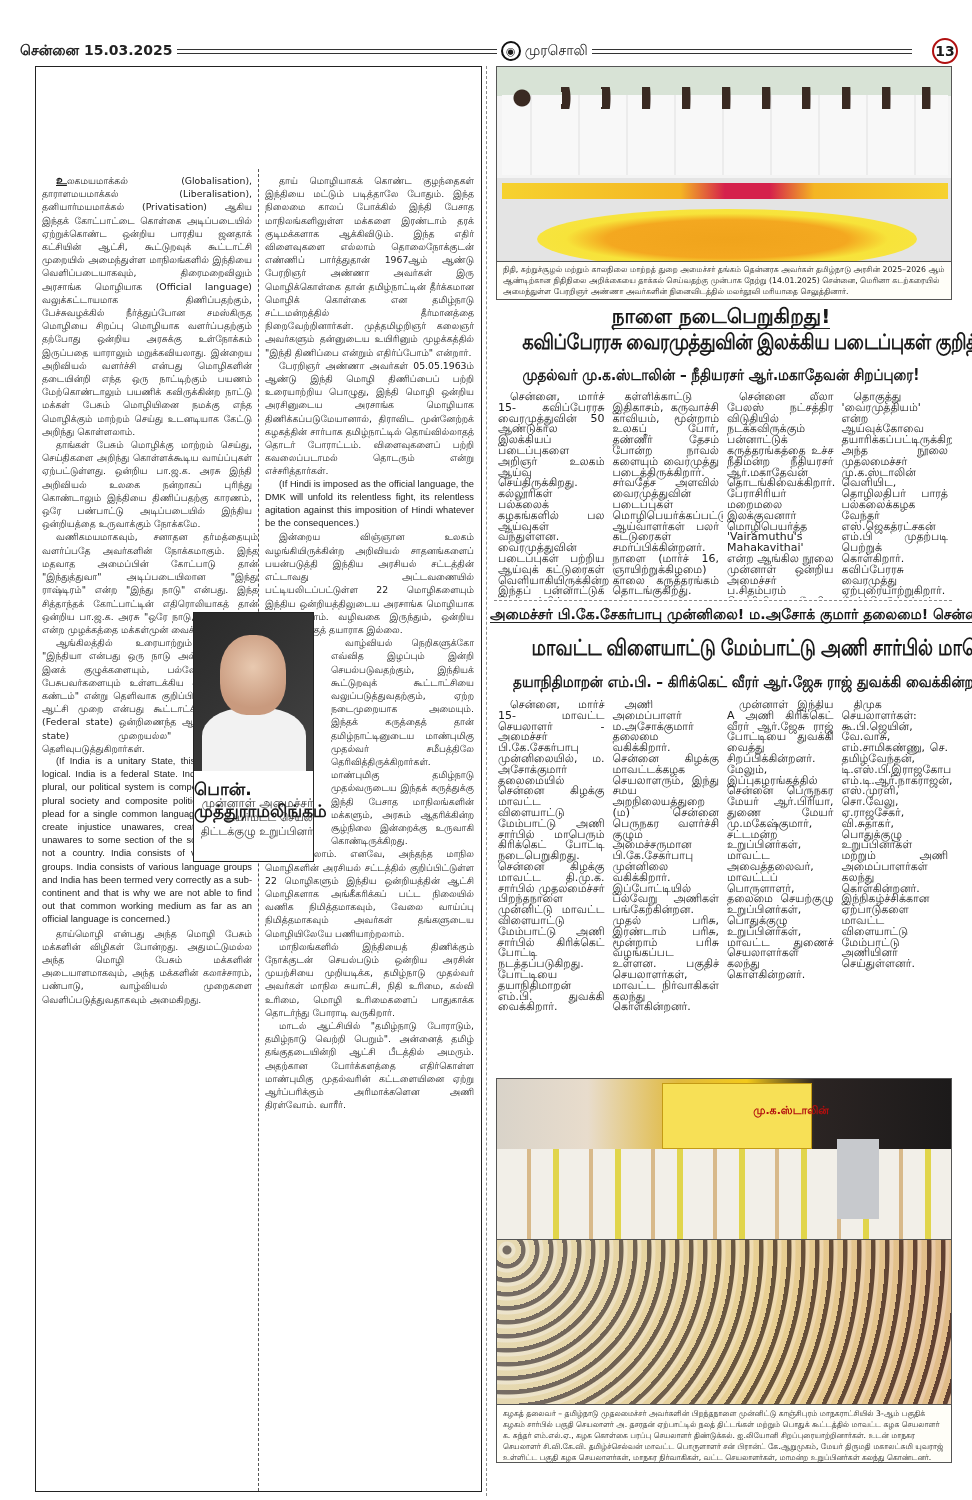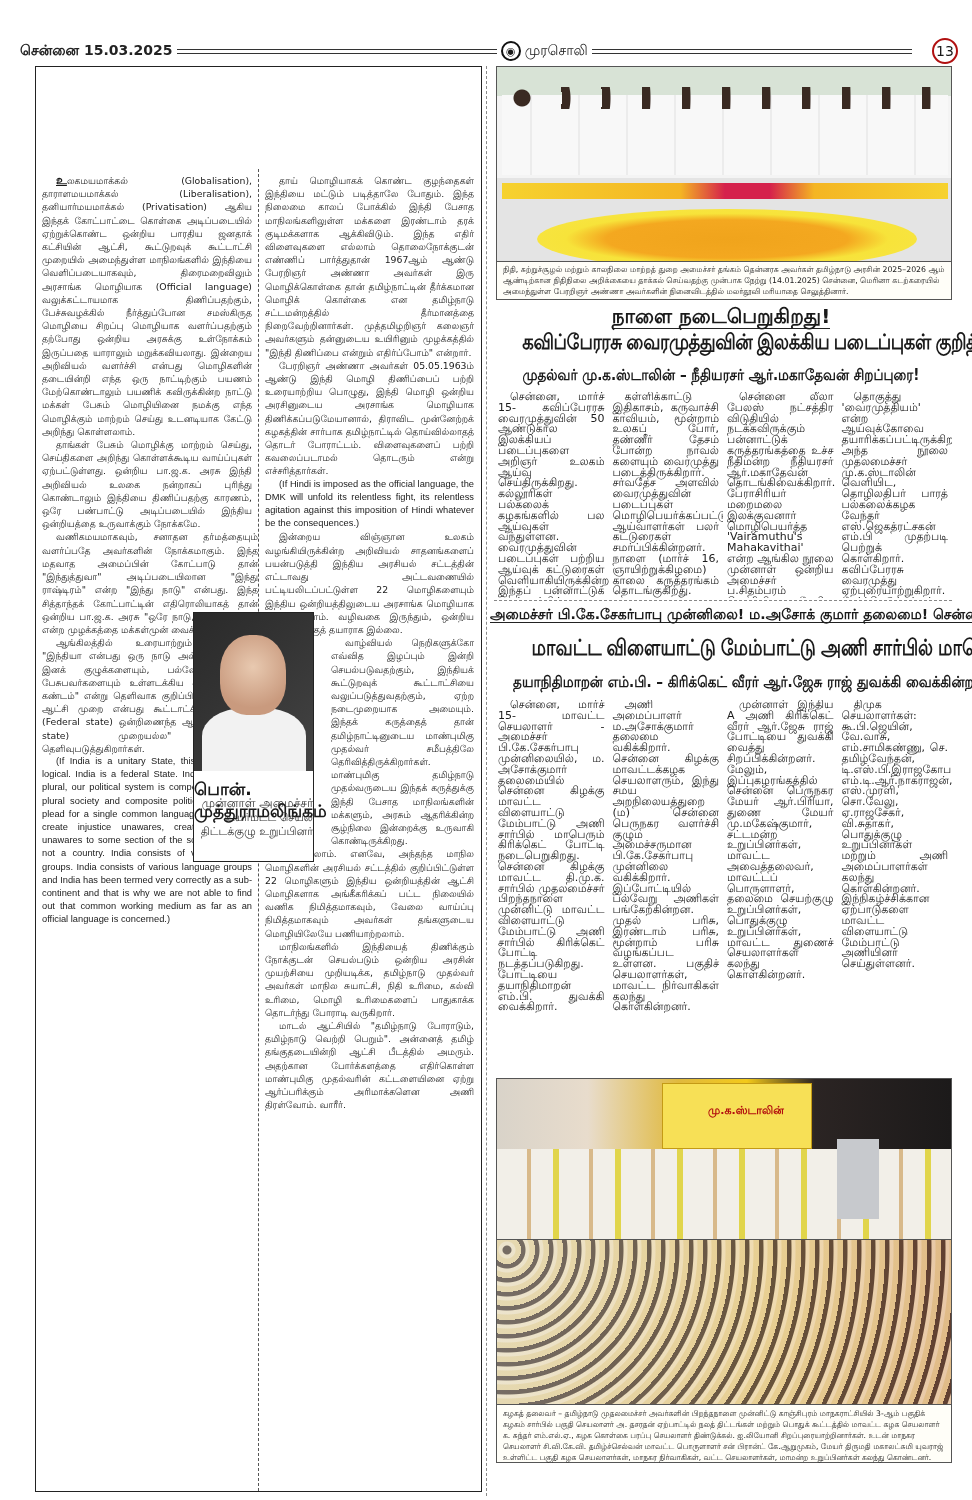--- a/index.html
+++ b/index.html
@@ -6,21 +6,21 @@
   body {
     width: 972px; height: 1500px; background: #ffffff; overflow: hidden;
     font-family: "DejaVu Sans", sans-serif; color: #1a1a1a; position: relative;
   }
   
   .masthead { position: absolute; top: 38px; left: 20px; width: 938px; height: 26px; display: flex; align-items: center; }
   .mh-date { font-size: 14px; font-weight: bold; color: #222; white-space: nowrap; padding-right: 4px; }
   .mh-rule { flex: 1; height: 5px; border-top: 1px solid #333; border-bottom: 1px solid #333; }
   .mh-center { display: flex; align-items: center; gap: 4px; padding: 0 4px; font-size: 14px; white-space: nowrap; }
   .mh-logo { width: 20px; height: 20px; border: 2px solid #111; border-radius: 50%; display: flex; align-items: center; justify-content: center; font-size: 11px; }
-  .mh-page { width: 26px; height: 26px; border: 2px solid #b01010; border-radius: 50%; display: flex; align-items: center; justify-content: center; font-weight: normal; font-size: 14px; margin-left: 20px; }
+  .mh-page { width: 26px; height: 26px; border: 2px solid #b01010; border-radius: 50%; display: flex; align-items: center; justify-content: center; font-weight: bold; font-size: 14px; margin-left: 20px; }
 
   
   .left-article { position: absolute; top: 66px; left: 35px; width: 447px; height: 1426px; border: 1px solid #222; }
   .headline-box { background: #1c1c1c; color: #fff; text-align: center; padding: 6px 4px 4px; height: 60px; }
   .headline-box .h1 { font-family: "Liberation Sans", sans-serif; font-weight: bold; font-size: 17px; letter-spacing: -0.5px; line-height: 24px; transform: scaleX(0.92); }
   .headline-box .h2 { font-family: "Liberation Sans", sans-serif; font-weight: bold; font-size: 20px; line-height: 26px; }
   .cols { position: absolute; top: 66px; left: 0; width: 445px; bottom: 0; display: flex; }
   .col { width: 222px; padding: 5px 6px; font-size: 9.3px; line-height: 13.2px; text-align: justify; overflow: hidden; margin-top: 36px; }
   .col + .col { border-left: 1px dashed #555; }
   .col p { text-indent: 14px; margin-bottom: 0; }
@@ -55,21 +55,21 @@
   .rcol p { text-indent: 12px; }
   .rc1 { top: 392px; height: 206px; }
   .section-sep { position: absolute; left: 494px; top: 600px; width: 458px; border-top: 1px dashed #888; }
   .k2 { top: 606px; font-size: 14px; white-space: nowrap; }
   .bh2 { top: 635px; font-size: 22px; transform: scaleX(0.82); }
   .sh2 { top: 673px; transform: scaleX(0.9); }
   .rc2 { top: 700px; height: 374px; }
 
   .photo2 { position: absolute; left: 496px; top: 1078px; width: 456px; height: 162px; border: 1px solid #555; overflow: hidden; background: linear-gradient(90deg, #d9d3c9 0%, #e8dccc 20%, #e0b93e 40%, #f3c91a 55%, #2b2423 70%, #1c1a1a 100%); }
   .p2-banner { position: absolute; left: 165px; top: 4px; width: 150px; height: 66px; background: #f7e056; border: 1px solid #c49a15; }
-  .p2-banner-t { position: absolute; left: 8px; top: 20px; width: 150px; text-align: center; color: #b20f0f; font-size: 11px; font-weight: bold; }
+  .p2-banner-t { position: absolute; left: 16px; top: 20px; width: 150px; text-align: right; color: #b20f0f; font-size: 11px; font-weight: bold; }
   .p2-seats { position: absolute; left: 0; top: 70px; width: 456px; height: 92px; background: repeating-linear-gradient(90deg, #f2efe8 0 30px, #d8b98a 30px 34px, #f2efe8 34px 56px, #e1d54b 56px 62px); }
   .p2-podium { position: absolute; left: 340px; top: 60px; width: 42px; height: 80px; background: #c7c9cd; }
   .photo3 { position: absolute; left: 496px; top: 1240px; width: 456px; height: 165px; border: 1px solid #555; border-top: none; overflow: hidden; background: repeating-radial-gradient(circle at 10px 10px, #3a2c26 0 4px, #efe2c4 5px 8px, #e5d19a 9px 14px); }
   .p3-tint { position: absolute; inset: 0; background: linear-gradient(90deg, rgba(230,230,220,0.35), rgba(240,200,120,0.25) 60%, rgba(210,120,80,0.25)); }
   .caption2 { position: absolute; left: 496px; top: 1405px; width: 456px; height: 58px; border: 1px solid #555; border-top: none; background: #fffef8; font-size: 7.6px; line-height: 11px; padding: 3px 6px; }
 </style>
 </head>
 <body>
 
 <header class="masthead">
@@ -84,20 +84,21 @@
 </header>
 
 <article class="left-article">
   <div class="cols">
     <div class="col">
       <p><span class="dropcap">உ</span><span>லகமயமாக்கல் (Globalisation), தாராளமயமாக்கல் (Liberalisation), தனியார்மயமாக்கல் (Privatisation) ஆகிய இந்தக் கோட்பாட்டை கொள்கை அடிப்படையில் ஏற்றுக்கொண்ட ஒன்றிய பாரதிய ஜனதாக் கட்சியின் ஆட்சி, கூட்டுறவுக் கூட்டாட்சி முறையில் அமைந்துள்ள மாநிலங்களில் இந்தியை வெளிப்படையாகவும், திரைமறைவிலும் அரசாங்க மொழியாக (Official language) வலுக்கட்டாயமாக திணிப்பதற்கும், பேச்சுவழக்கில் நீர்த்துப்போன சமஸ்கிருத மொழியை சிறப்பு மொழியாக வளர்ப்பதற்கும் தற்போது ஒன்றிய அரசுக்கு உள்நோக்கம் இருப்பதை யாராலும் மறுக்கவியலாது. இன்றைய அறிவியல் வளர்ச்சி என்பது மொழிகளின் தடையின்றி எந்த ஒரு நாட்டிற்கும் பயணம் மேற்கொண்டாலும் பயணிக் கவிருக்கின்ற நாட்டு மக்கள் பேசும் மொழியினை நமக்கு எந்த மொழிக்கும் மாற்றம் செய்து உடனடியாக கேட்டு அறிந்து கொள்ளலாம்.</span></p>
       <p>தாங்கள் பேசும் மொழிக்கு மாற்றம் செய்து, செய்திகளை அறிந்து கொள்ளக்கூடிய வாய்ப்புகள் ஏற்பட்டுள்ளது. ஒன்றிய பா.ஜ.க. அரசு இந்தி அறிவியல் உலகை நன்றாகப் புரிந்து கொண்டாலும் இந்தியை திணிப்பதற்கு காரணம், ஒரே பண்பாட்டு அடிப்படையில் இந்திய ஒன்றியத்தை உருவாக்கும் நோக்கமே.</p>
       <p style="margin-right:-6px;">வணிகமயமாகவும், சனாதன தர்மத்தையும் வளர்ப்பதே அவர்களின் நோக்கமாகும். இந்த மதவாத அமைப்பின் கோட்பாடு தான் "இந்துத்துவா" அடிப்படையிலான "இந்து ராஷ்டிரம்" என்ற "இந்து நாடு" என்பது. இந்த சித்தாந்தக் கோட்பாட்டின் எதிரொலியாகத் தான் ஒன்றிய பா.ஜ.க. அரசு "ஒரே நாடு, ஒரே தேர்தல்" என்ற முழக்கத்தை மக்கள்முன் வைக்கிறது.</p>
       <p>ஆங்கிலத்தில் உரையாற்றும் பொழுது "இந்தியா என்பது ஒரு நாடு அல்ல, பல்வேறு இனக் குழுக்களையும், பல்வேறு மொழி பேசுபவர்களையும் உள்ளடக்கிய ஒரு துணைக் கண்டம்" என்று தெளிவாக குறிப்பிட்டு, "இந்திய ஆட்சி முறை என்பது கூட்டாட்சி முறைதான் (Federal state) ஒன்றிணைந்த ஆட்சி (Unitary state) முறையல்ல" என்றும் தெளிவுபடுத்துகிறார்கள்.</p>
       <p class="eng">(If India is a unitary State, this argument is logical. India is a federal State. Indian society is plural, our political system is composite and in a plural society and composite political system to plead for a single common language will, I think, create injustice unawares, create handicaps unawares to some section of the society. India is not a country. India consists of various ethnic groups. India consists of various language groups and India has been termed very correctly as a sub-continent and that is why we are not able to find out that common working medium as far as an official language is concerned.)</p>
+      <p>தாய்மொழி என்பது அந்த மொழி பேசும் மக்களின் விழிகள் போன்றது. அதுமட்டுமல்ல அந்த மொழி பேசும் மக்களின் அடையாளமாகவும், அந்த மக்களின் கலாச்சாரம், பண்பாடு, வாழ்வியல் முறைகளை வெளிப்படுத்துவதாகவும் அமைகிறது.</p>
     </div>
     <div class="col">
       <p>தாய் மொழியாகக் கொண்ட குழந்தைகள் இந்தியை மட்டும் படித்தாலே போதும். இந்த நிலைமை காலப் போக்கில் இந்தி பேசாத மாநிலங்களிலுள்ள மக்களை இரண்டாம் தரக் குடிமக்களாக ஆக்கிவிடும். இந்த எதிர் விளைவுகளை எல்லாம் தொலைநோக்குடன் எண்ணிப் பார்த்துதான் 1967ஆம் ஆண்டு பேரறிஞர் அண்ணா அவர்கள் இரு மொழிக்கொள்கை தான் தமிழ்நாட்டின் தீர்க்கமான மொழிக் கொள்கை என தமிழ்நாடு சட்டமன்றத்தில் தீர்மானத்தை நிறைவேற்றினார்கள். முத்தமிழறிஞர் கலைஞர் அவர்களும் தன்னுடைய உயிரினும் முழக்கத்தில் "இந்தி திணிப்பை என்றும் எதிர்ப்போம்" என்றார்.</p>
       <p>பேரறிஞர் அண்ணா அவர்கள் 05.05.1963ம் ஆண்டு இந்தி மொழி திணிப்பைப் பற்றி உரையாற்றிய பொழுது, இந்தி மொழி ஒன்றிய அரசினுடைய அரசாங்க மொழியாக திணிக்கப்படுமேயானால், திராவிட முன்னேற்றக் கழகத்தின் சார்பாக தமிழ்நாட்டில் தொய்வில்லாதத் தொடர் போராட்டம். விளைவுகளைப் பற்றி கவலைப்படாமல் தொடரும் என்று எச்சரித்தார்கள்.</p>
       <p class="eng">(If Hindi is imposed as the official language, the DMK will unfold its relentless fight, its relentless agitation against this imposition of Hindi whatever be the consequences.)</p>
       <p>இன்றைய விஞ்ஞான உலகம் வழங்கியிருக்கின்ற அறிவியல் சாதனங்களைப் பயன்படுத்தி இந்திய அரசியல் சட்டத்தின் எட்டாவது அட்டவணையில் பட்டியலிடப்பட்டுள்ள 22 மொழிகளையும் இந்திய ஒன்றியத்திலுடைய அரசாங்க மொழியாக அறிவிக்கலாம். வழிவகை இருந்தும், ஒன்றிய அரசு அதற்குத் தயாராக இல்லை.</p>
       <p style="margin-left:66px;">வாழ்வியல் நெறிகளுக்கோ எவ்வித இழப்பும் இன்றி செயல்படுவதற்கும், இந்தியக் கூட்டுறவுக் கூட்டாட்சியை வலுப்படுத்துவதற்கும், ஏற்ற நடைமுறையாக அமையும். இந்தக் கருத்தைத் தான் தமிழ்நாட்டினுடைய மாண்புமிகு முதல்வர் சமீபத்திலே தெரிவித்திருக்கிறார்கள். மாண்புமிகு தமிழ்நாடு முதல்வருடைய இந்தக் கருத்துக்கு இந்தி பேசாத மாநிலங்களின் மக்களும், அரசும் ஆதரிக்கின்ற சூழ்நிலை இன்றைக்கு உருவாகி கொண்டிருக்கிறது.</p>
       <p>கொள்ளலாம். எனவே, அந்தந்த மாநில மொழிகளின் அரசியல் சட்டத்தில் குறிப்பிட்டுள்ள 22 மொழிகளும் இந்திய ஒன்றியத்தின் ஆட்சி மொழிகளாக அங்கீகரிக்கப் பட்ட நிலையில் வணிக நிமித்தமாகவும், வேலை வாய்ப்பு நிமித்தமாகவும் அவர்கள் தங்களுடைய மொழியிலேயே பணியாற்றலாம்.</p>
       <p>மாநிலங்களில் இந்தியைத் திணிக்கும் நோக்குடன் செயல்படும் ஒன்றிய அரசின் முயற்சியை முறியடிக்க, தமிழ்நாடு முதல்வர் அவர்கள் மாநில சுயாட்சி, நிதி உரிமை, கல்வி உரிமை, மொழி உரிமைகளைப் பாதுகாக்க தொடர்ந்து போராடி வருகிறார்.</p>
       <p>மாடல் ஆட்சியில் "தமிழ்நாடு போராடும், தமிழ்நாடு வெற்றி பெறும்". அன்னைத் தமிழ் தங்குதடையின்றி ஆட்சி பீடத்தில் அமரும். அதற்கான போர்க்களத்தை எதிர்கொள்ள மாண்புமிகு முதல்வரின் கட்டளையினை ஏற்று ஆர்ப்பரிக்கும் அரிமாக்களென அணி திரள்வோம். வாரீர்.</p>

